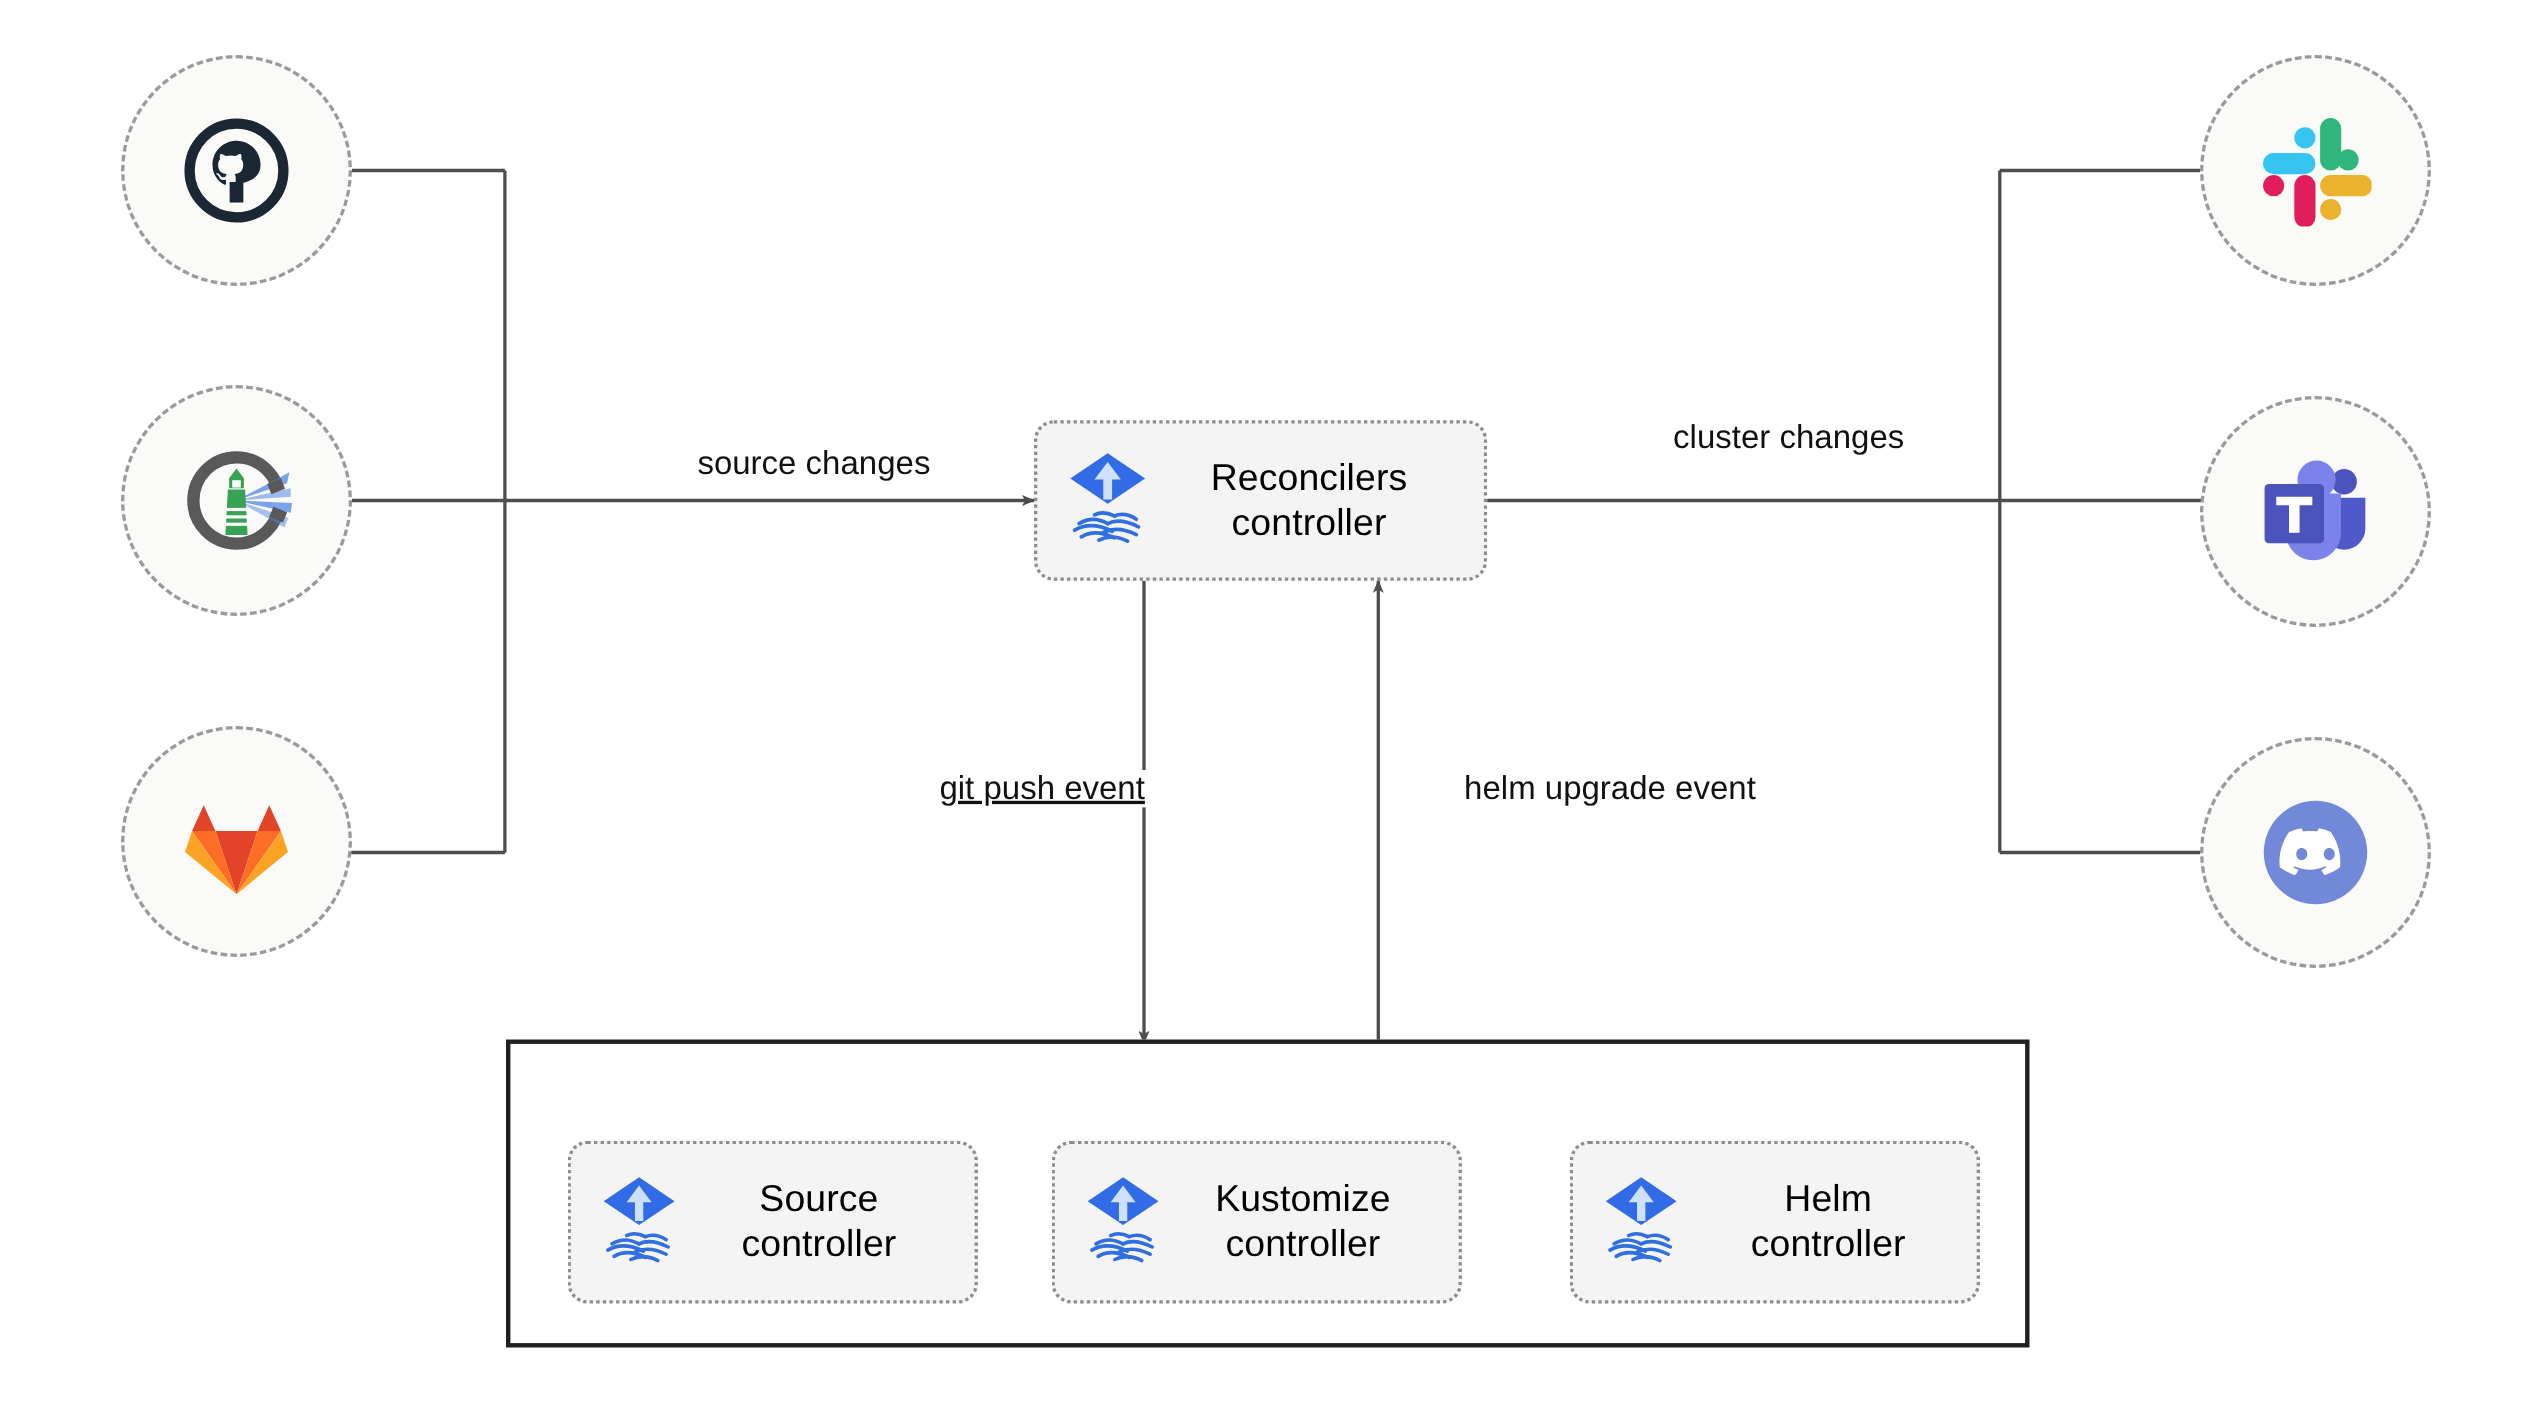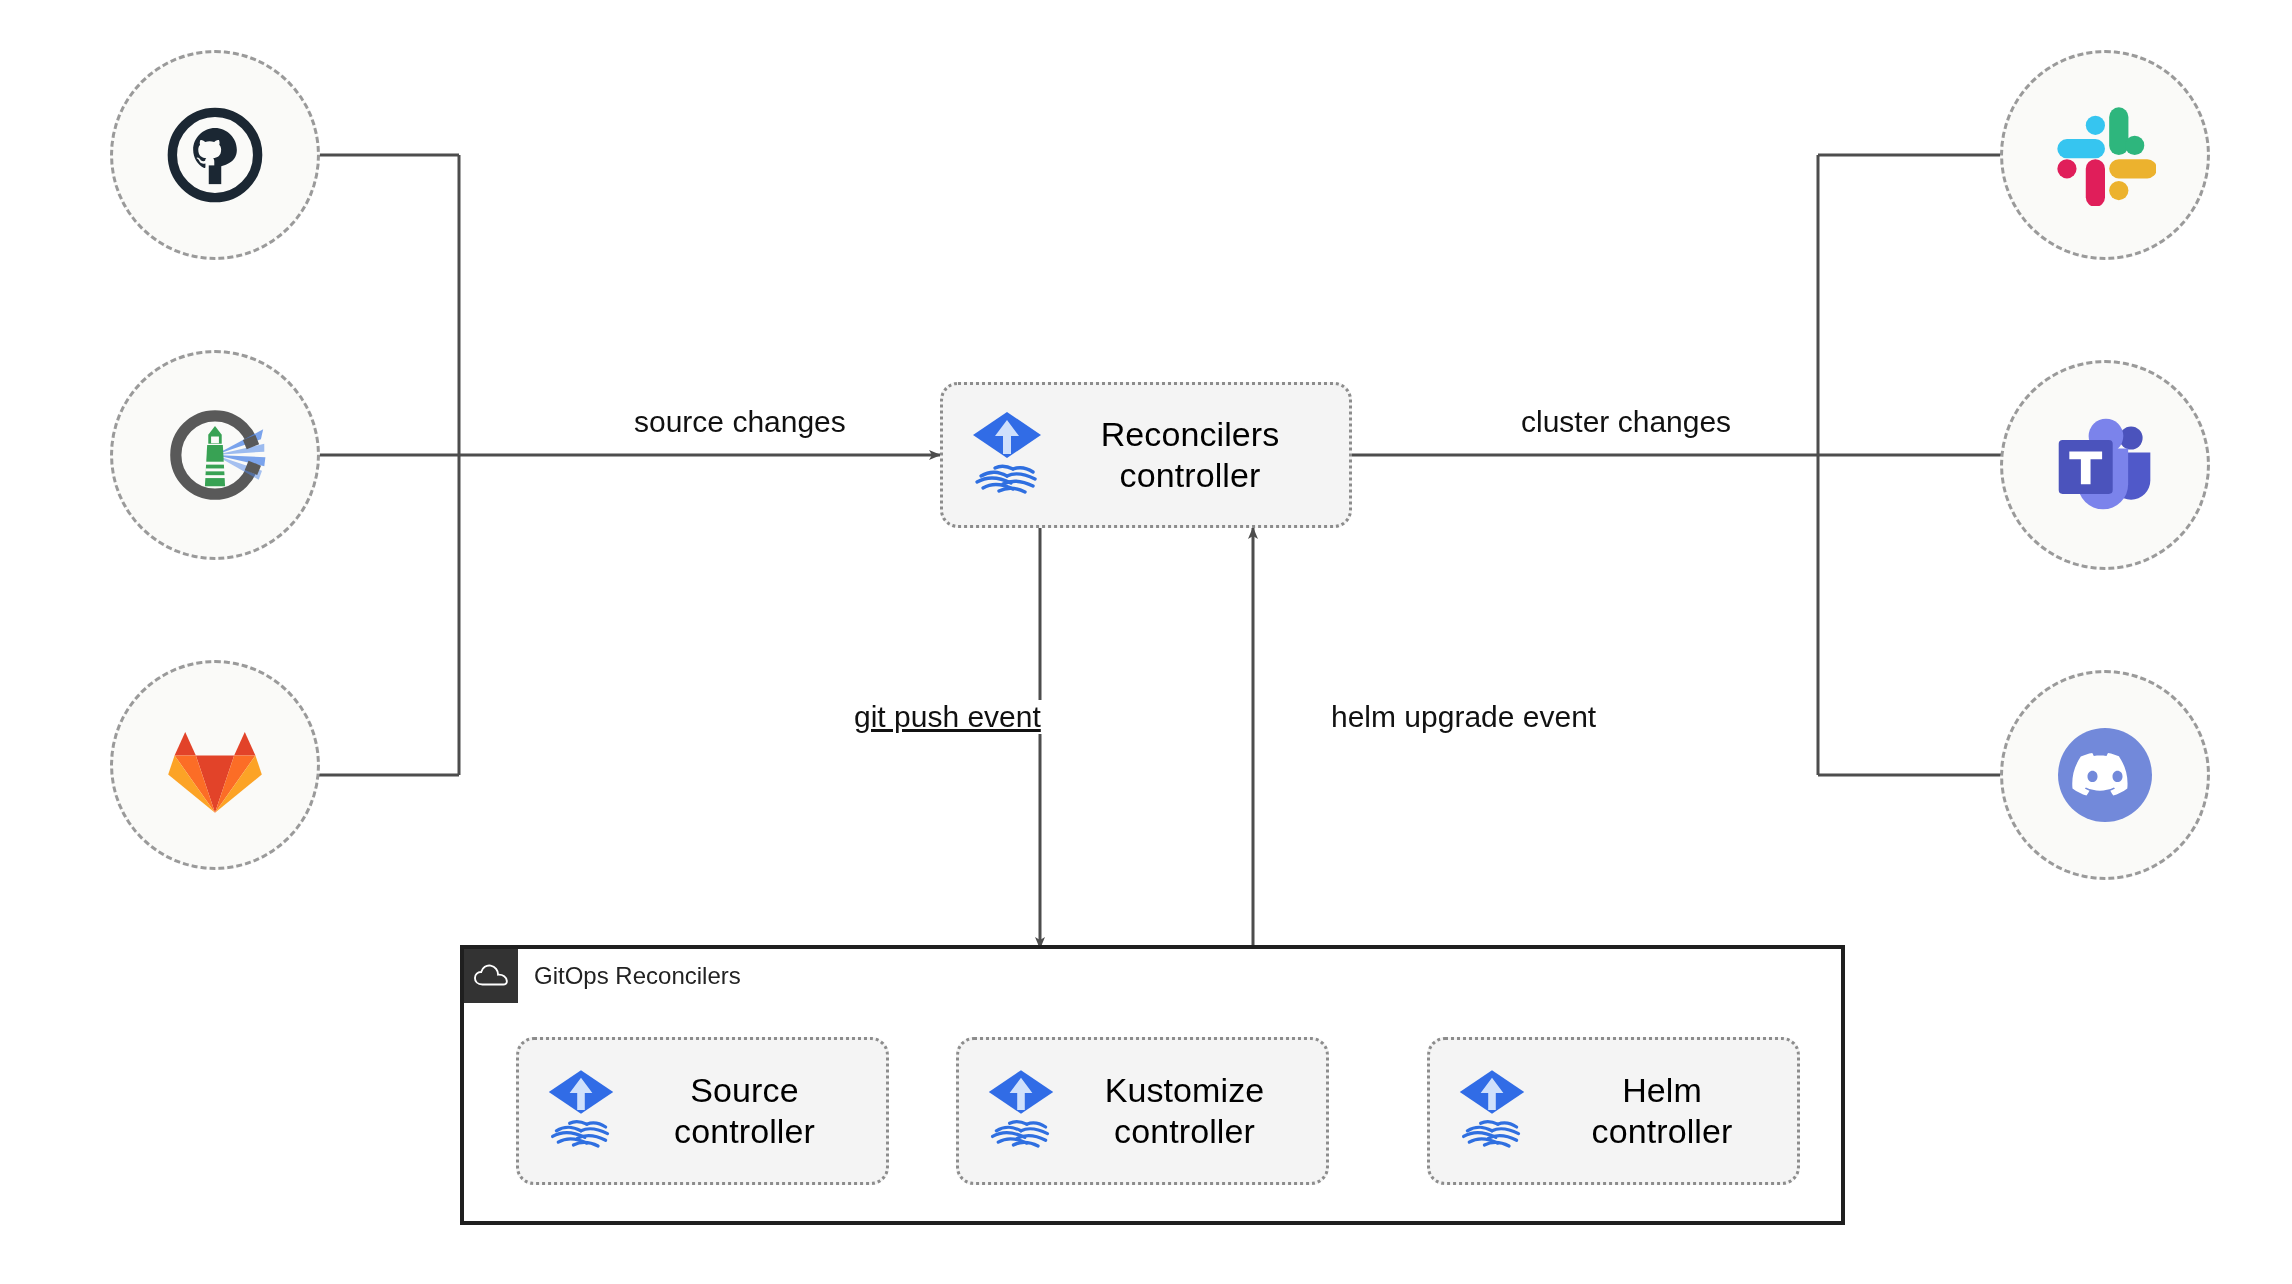--- a/index.html
+++ b/index.html
@@ -258,37 +258,27 @@
           <path d="M44 59 C52 56, 58 58, 64 62"></path>
         </g>
       </svg>
     </span>
     <span class="ctrl-label">Reconcilers
 controller</span>
   </div>
 
   <span class="edge-label" style="left:578px; top:405px;">source changes</span>
 
-  <span class="edge-label" style="left:1465px; top:405px;text-align:right;">cluster changes</span>
+  <span class="edge-label" style="left:1465px; top:381px;text-align:right;">cluster changes</span>
 
   <span class="edge-label" style="left:798px; top:700px;text-decoration:underline;">git push event</span>
 
   <span class="edge-label" style="left:1275px; top:700px;">helm upgrade event</span>
 
   <div id="gitops-container" style="left:460px; top:945px; width:1385px; height:280px;">
-    <div id="gitops-header">
-      <div id="gitops-icon-square">
-        <svg width="34" height="26" viewBox="0 0 36 26">
-          <path d="M9 22 C3.5 22 1 18.5 1 15 C1 11.5 4 8.6 7.6 8.8
-                   C9 4 13.2 1.2 17.6 2 C22.4 2.9 25.6 7 25.5 11.6
-                   C30.5 11.2 34.6 14.3 34.8 18.4 C35 21 33 22 31 22 Z" fill="none" stroke="#ffffff" stroke-width="2"></path>
-        </svg>
-      </div>
-      <span id="gitops-title">GitOps Reconcilers</span>
-    </div>
 
     <div class="ctrl-box" style="left:52px; top:88px; width:373px; height:148px;">
       <span class="ctrl-logo">
         <svg width="72" height="84" viewBox="0 0 76 86">
           <path d="M38 2 L72 25 L38 48 L4 25 Z" fill="#316ce6"></path>
           <path d="M38 10 L50 26 L42 26 L42 44 L34 44 L34 26 L26 26 Z" fill="#cfe0fb"></path>
           <g stroke="#2f6fe0" stroke-width="3.4" fill="none" stroke-linecap="round">
             <path d="M12 66 C22 60, 30 62, 38 66"></path>
             <path d="M8 72 C20 65, 32 68, 42 73"></path>
             <path d="M14 78 C24 72, 34 74, 44 79"></path>

